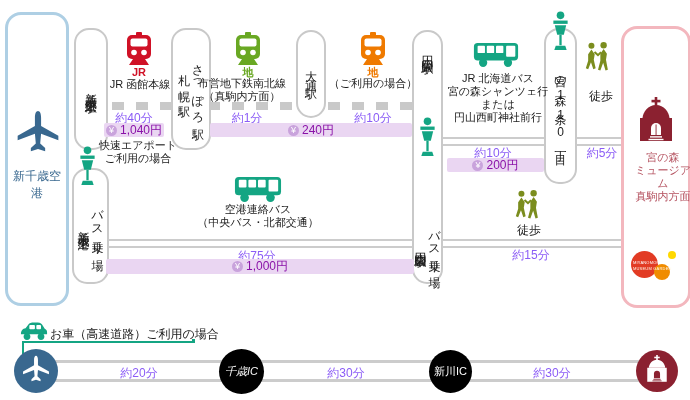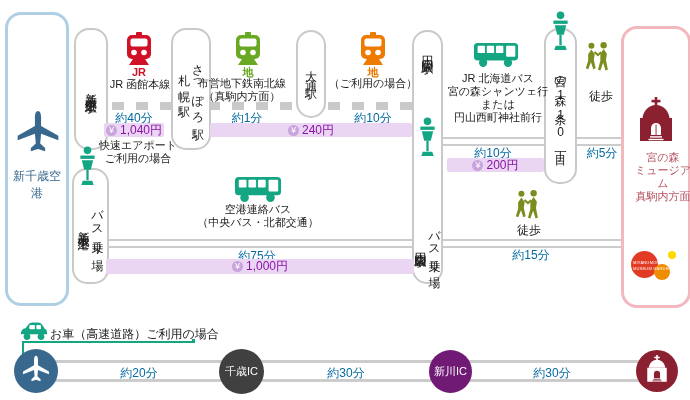--- a/index.html
+++ b/index.html
@@ -3,21 +3,21 @@
 <meta charset="utf-8">
 <style>
   html,body{margin:0;padding:0;background:#fff;}
   #canvas{
     position:relative;width:690px;height:400px;background:#fff;
     font-family:"Liberation Sans","DejaVu Sans",sans-serif;overflow:hidden;
   }
   .abs{position:absolute;}
 
   
-  .t-time{color:#0369a1;font-size:12px;text-align:center;white-space:nowrap;z-index:3;}
+  .t-time{color:#8b5cf6;font-size:12px;text-align:center;white-space:nowrap;z-index:3;}
   .t-line{font-size:11px;color:#1a1a1a;text-align:center;line-height:13px;white-space:nowrap;z-index:3;}
 
   
   .fare{background:#ead6f2;border-radius:2px;display:flex;align-items:center;justify-content:center;
         gap:3px;color:#8a12a8;font-size:12px;z-index:3;white-space:nowrap;}
   .coin{width:11px;height:11px;border-radius:50%;background:#c9a3dc;color:#fff;font-size:9px;
         line-height:11px;text-align:center;flex:0 0 11px;}
 
   
   .pill{position:absolute;background:#fff;border:2px solid #c9c9c9;border-radius:15px;z-index:2;
@@ -67,22 +67,22 @@
   
   .icongrp{position:absolute;display:flex;flex-direction:column;align-items:center;z-index:3;}
   .badge{font-weight:bold;font-size:11px;line-height:12px;}
 
   
   #title-underline{position:absolute;left:22px;top:341px;width:172px;height:2px;background:#14a583;}
   #title-underline-drop{position:absolute;left:22px;top:341px;width:2px;height:13px;background:#14a583;}
   #title-underline-end{position:absolute;left:192px;top:339px;width:3px;height:4px;background:#14a583;}
   .circle{position:absolute;border-radius:50%;display:flex;align-items:center;justify-content:center;z-index:2;}
   #c-plane{left:14px;top:349px;width:44px;height:44px;background:#39688f;}
-  #c-ic1{left:219px;top:349px;width:45px;height:45px;background:#404040;}
-  #c-ic2{left:429px;top:350px;width:43px;height:43px;background:#701a75;}
+  #c-ic1{left:219px;top:349px;width:45px;height:45px;background:#000000;font-style:italic;}
+  #c-ic2{left:429px;top:350px;width:43px;height:43px;background:#000000;}
   #c-church{left:636px;top:350px;width:42px;height:42px;background:#8b2130;}
   .ictext{color:#fff;font-size:11px;white-space:nowrap;}
 </style>
 </head>
 <body>
 
 <div id="canvas">
 
   <div class="track" style="left:88px;top:102px;width:342px;"></div>
   <div class="road" style="left:430px;top:137px;width:192px;"></div>

